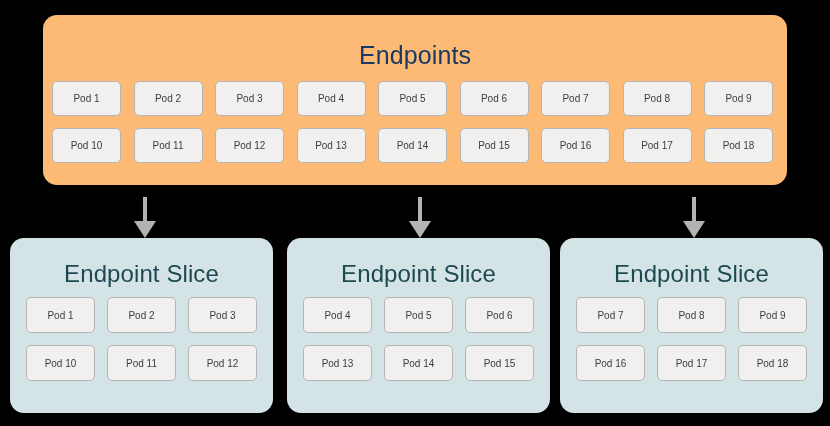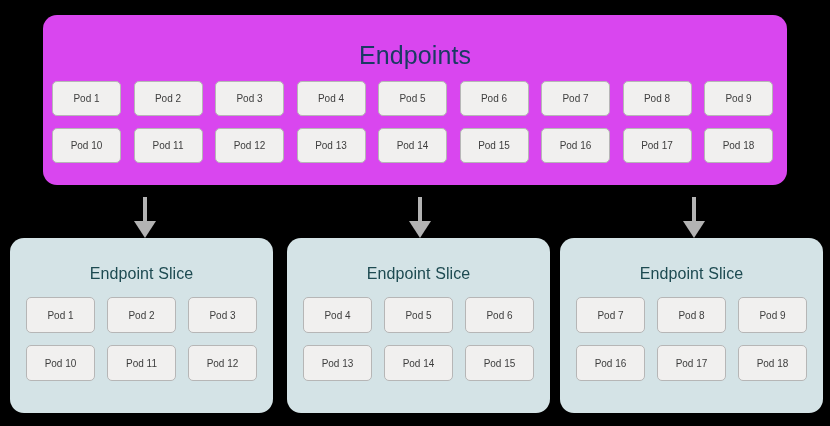--- a/index.html
+++ b/index.html
@@ -20,21 +20,21 @@
     inset: 0;
   }
 
   
   .endpoints-box {
     position: absolute;
     left: 43px;
     top: 15px;
     width: 744px;
     height: 170px;
-    background: #d946ef;
+    background: #fdba74;
     border-radius: 14px;
     box-sizing: border-box;
   }
 
   .endpoints-title {
     position: absolute;
     top: 26px;
     left: 0;
     width: 100%;
     text-align: center;
@@ -116,21 +116,21 @@
   .slice-1 { left: 10px; }
   .slice-2 { left: 287px; }
   .slice-3 { left: 560px; }
 
   .slice-title {
     position: absolute;
     top: 22px;
     left: 0;
     width: 100%;
     text-align: center;
-    font-size: 16px;
+    font-size: 24px;
     line-height: 28px;
     color: #1d4a51;
     letter-spacing: 0.1px;
   }
 
   .slice-rows {
     position: absolute;
     top: 59px;
     left: 16px;
     right: 16px;

